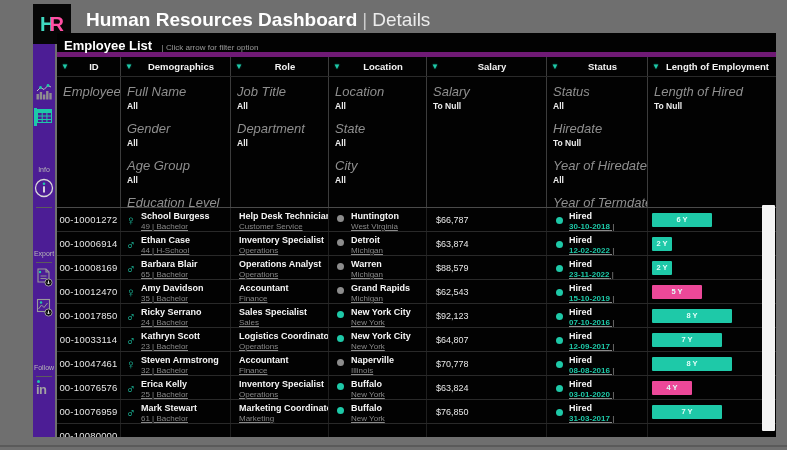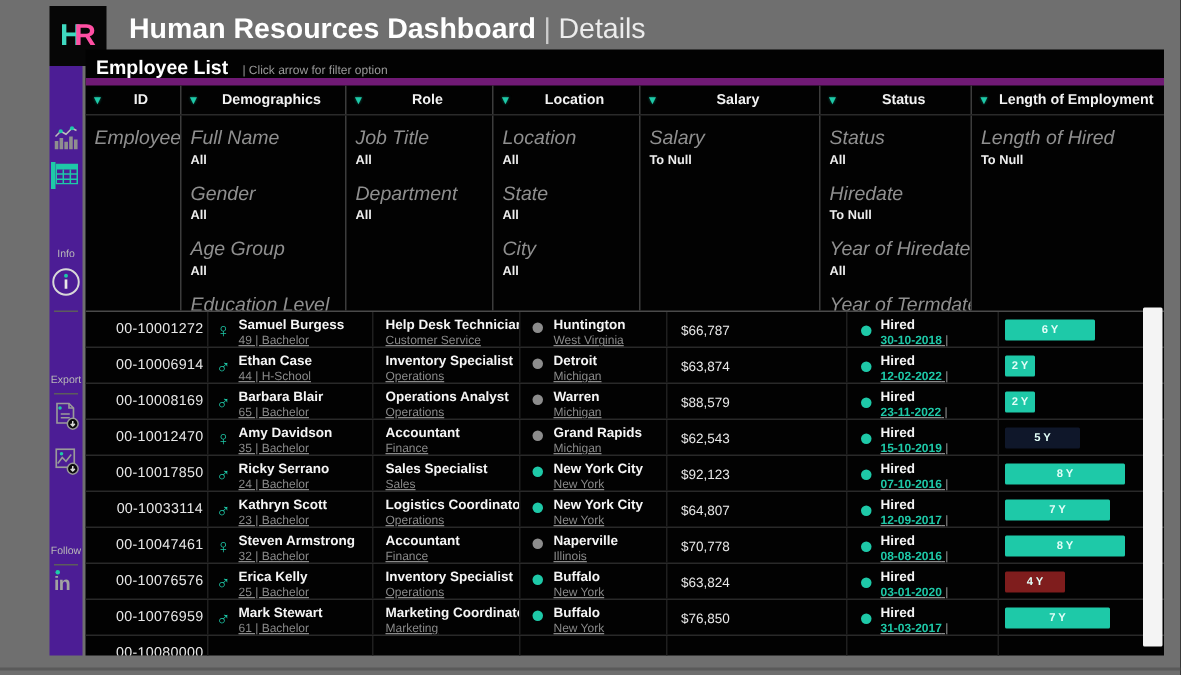--- a/index.html
+++ b/index.html
@@ -41,21 +41,21 @@
   .harrow { color:#1ec9a8; font-size:8px; margin-right:3px; text-shadow:0 0 2px #0d6e5c; }
   .hlabel { flex:1; text-align:center; color:#f2f2f2; font-size:9.5px; font-weight:bold; white-space:nowrap; }
 
   .tfilters { height:131px; border-bottom:1px solid #4a4a4a; }
   .fcell { border-right:1px solid #3c3c3c; padding:7px 5px 0 6px; overflow:hidden; }
   .fcell:last-child { border-right:none; }
   .fpair { margin-bottom:10px; }
   .flabel { color:#8f8f8f; font-size:13px; margin-bottom:2px; white-space:nowrap;font-style:italic; }
   .fvalue { color:#ededed; font-size:8.5px; font-weight:bold; white-space:nowrap; }
 
-  .trow { height:24px; border-bottom:1px solid #292929;padding-left:18px; }
+  .trow { height:24px; border-bottom:1px solid #292929; }
   .cell { border-right:1px solid #1f1f1f; position:relative; overflow:hidden; }
   .cell:last-child { border-right:none; }
   .c-id { display:flex; align-items:center; justify-content:center; color:#e8e8e8; font-size:9.5px; letter-spacing:0.2px; }
   .c-demo { padding:3px 2px 0 20px; }
   .gicon { position:absolute; left:5px; top:50%; transform:translateY(-50%); color:#1ec9a8; font-size:13px; line-height:13px; font-weight:bold; }
   .l1 { color:#f5f5f5; font-size:9px; font-weight:bold; line-height:10px; white-space:nowrap; }
   .l2 { color:#8a8a8a; font-size:8px; line-height:9px; margin-top:1px; white-space:nowrap;text-decoration:underline; }
   .c-role { padding:3px 2px 0 8px; }
   .c-loc  { padding:3px 2px 0 22px; }
   .ldot { position:absolute; left:8px; top:7px; width:7px; height:7px; border-radius:50%; }
@@ -254,21 +254,21 @@
         </div>
       </div>
     </div>
   <div class="tbody" id="tbody">
   <div class="trow grid7">
     <div class="cell c-id">
           <span>00-10001272</span>
         </div>
     <div class="cell c-demo">
       <span class="gicon">♀</span>
-      <div class="l1">Samuel Burgess</div>
+      <div class="l1">School Burgess</div>
       <div class="l2">49 | Bachelor</div>
     </div>
     <div class="cell c-role">
       <div class="l1">Help Desk Technician</div>
       <div class="l2">Customer Service</div>
     </div>
     <div class="cell c-loc">
       <span class="ldot gray"></span>
       <div class="l1">Huntington</div>
       <div class="l2">West Virginia</div>
@@ -374,21 +374,21 @@
     </div>
     <div class="cell c-sal">
           <span>$62,543</span>
         </div>
     <div class="cell c-status">
       <span class="sdot"></span>
       <div class="l1">Hired</div>
       <div class="l2"><span class="sdate">15-10-2019</span><span class="spipe"> |</span></div>
     </div>
     <div class="cell c-len">
-      <div class="lenbar" style="width: 50px; background: #0f172a;">
+      <div class="lenbar" style="width: 50px; background: #ec4899;">
             <span>5 Y</span>
           </div>
     </div>
   </div>
 
   <div class="trow grid7">
     <div class="cell c-id">
           <span>00-10017850</span>
         </div>
     <div class="cell c-demo">
@@ -506,21 +506,21 @@
     </div>
     <div class="cell c-sal">
           <span>$63,824</span>
         </div>
     <div class="cell c-status">
       <span class="sdot"></span>
       <div class="l1">Hired</div>
       <div class="l2"><span class="sdate">03-01-2020</span><span class="spipe"> |</span></div>
     </div>
     <div class="cell c-len">
-      <div class="lenbar" style="width: 40px; background: #7f1d1d;">
+      <div class="lenbar" style="width: 40px; background: #ec4899;">
             <span>4 Y</span>
           </div>
     </div>
   </div>
 
   <div class="trow grid7">
     <div class="cell c-id">
           <span>00-10076959</span>
         </div>
     <div class="cell c-demo">

